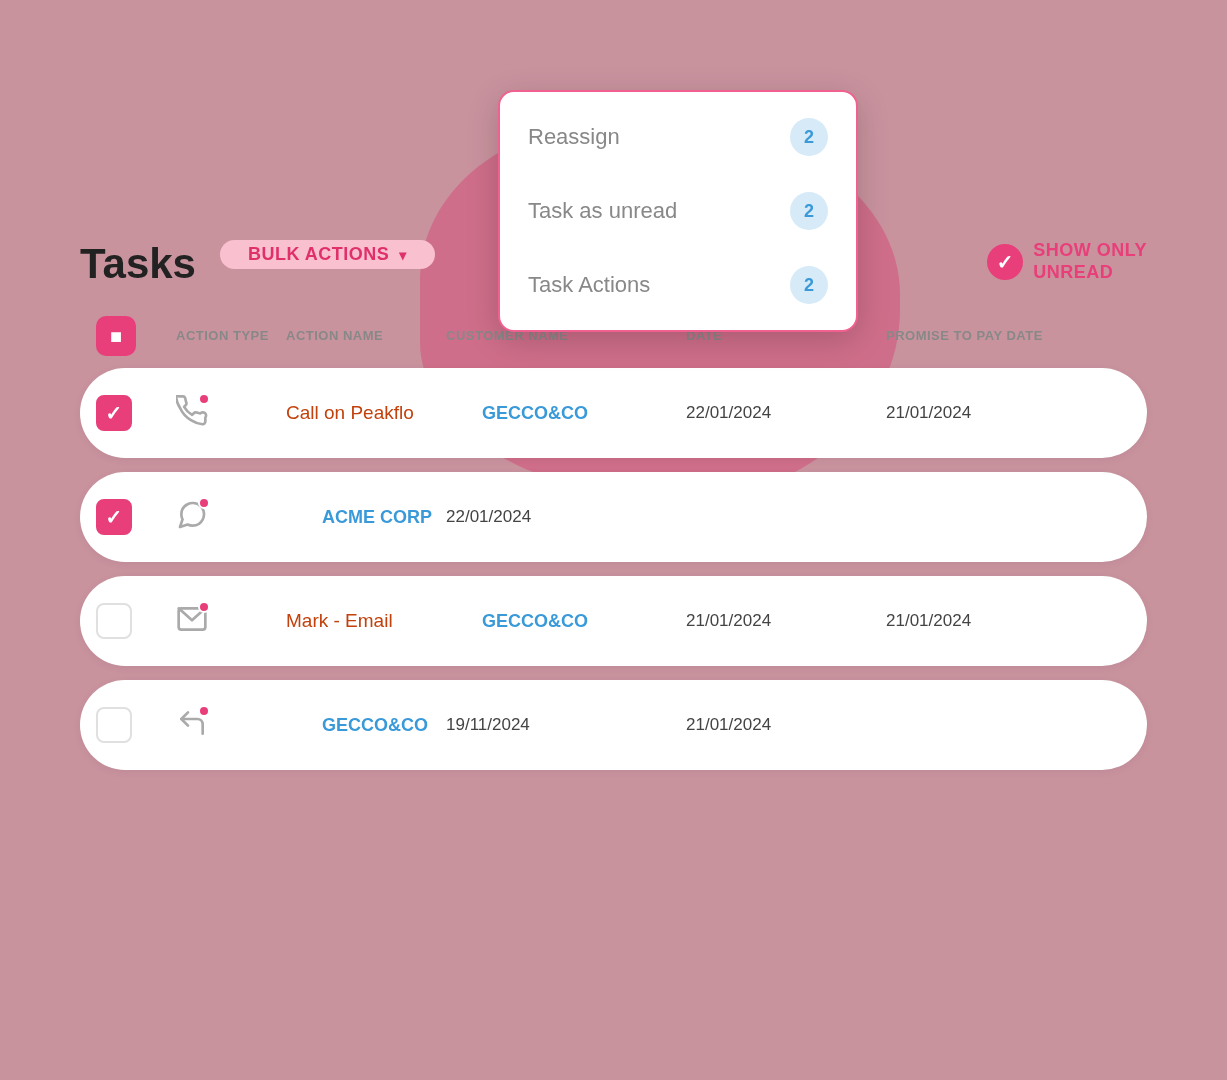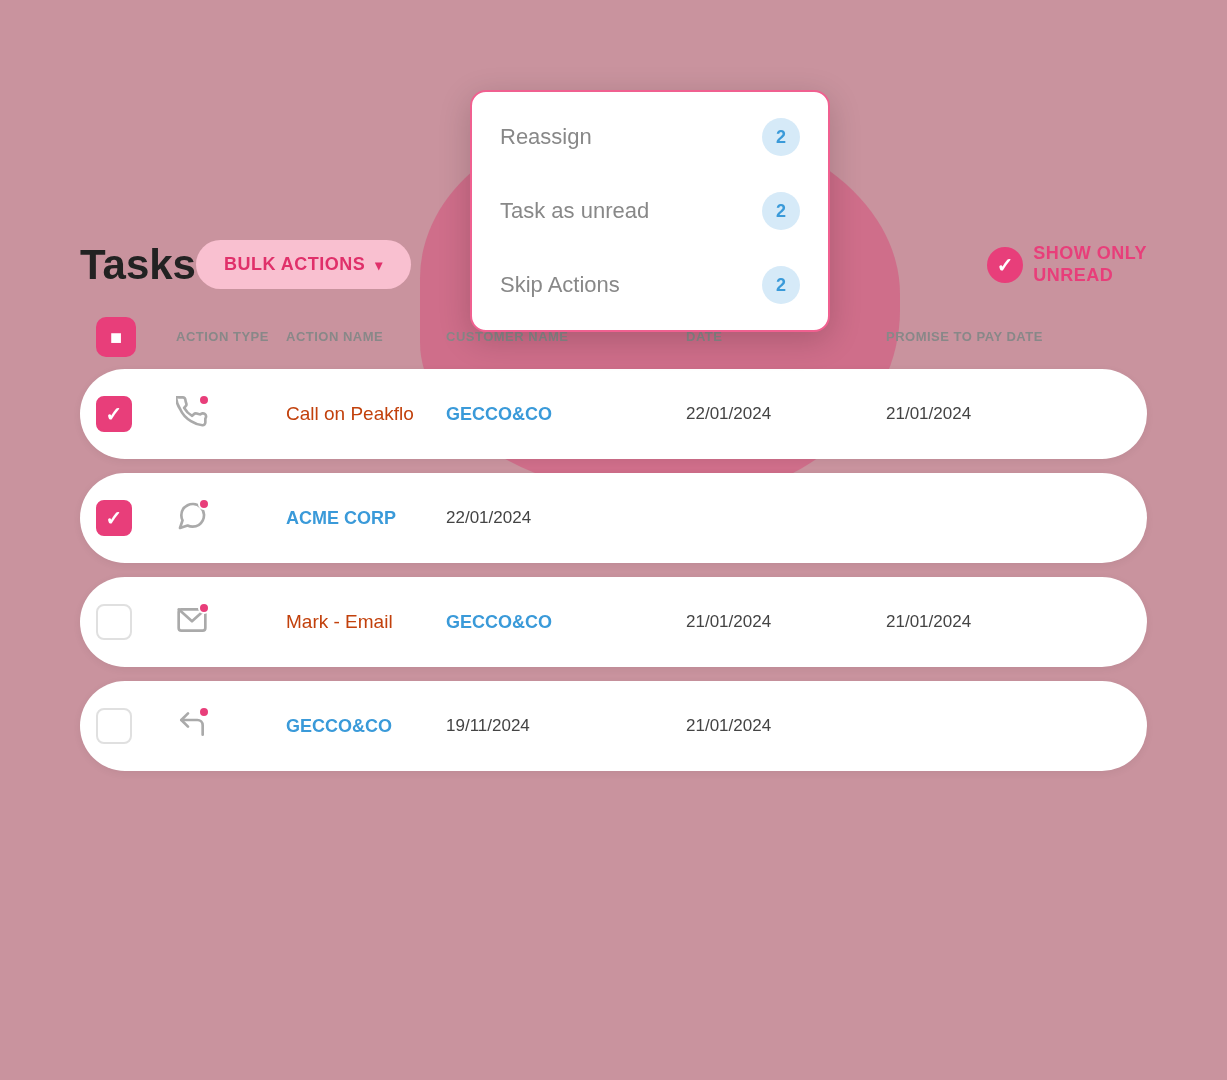--- a/index.html
+++ b/index.html
@@ -29,21 +29,21 @@
     .content-wrapper {
       position: relative;
       z-index: 1;
       padding: 80px 80px 40px 80px;
     }
 
     
     .dropdown-menu {
       position: absolute;
       top: 90px;
-      left: 470px;
+      left: 498px;
       background: #fff;
       border-radius: 16px;
       box-shadow: 0 8px 32px rgba(0,0,0,0.18);
       padding: 8px 0;
       min-width: 360px;
       z-index: 10;
       border: 2px solid #f06090;
     }
 
     .dropdown-item {
@@ -70,38 +70,39 @@
       display: flex;
       align-items: center;
       justify-content: center;
       font-size: 18px;
       font-weight: 600;
     }
 
     
     .header-row {
       display: flex;
-      align-items: center;
+      align-items: flex-start;
+      gap: 24px;
       margin-top: 160px;
       margin-bottom: 28px;
       position: relative;
     }
 
     .page-title {
       font-size: 42px;
       font-weight: 800;
       color: #222;
     }
 
     .bulk-actions-btn {
       background: #f9c0d0;
       color: #e0306a;
       border: none;
       border-radius: 40px;
-      padding: 14px 28px;
+      padding: 4px 28px;
       font-size: 18px;
       font-weight: 700;
       cursor: pointer;
       display: flex;
       align-items: center;
       gap: 10px;
       letter-spacing: 0.5px;
     }
 
     .bulk-actions-btn .chevron {
@@ -227,20 +228,21 @@
       font-weight: 500;
       color: #c2410c;
       line-height: 1.3;
     }
 
     .customer-name {
       font-size: 18px;
       font-weight: 700;
       color: #3a9ad9;
       cursor: pointer;
+      margin-left: 36px;
     }
 
     .date-cell {
       font-size: 17px;
       color: #444;
     }
 
     .promise-date-cell {
       font-size: 17px;
       color: #444;
@@ -254,21 +256,21 @@
 <div class="dropdown-menu">
   <div class="dropdown-item">
     <span class="dropdown-item-label">Reassign</span>
     <span class="dropdown-badge">2</span>
   </div>
   <div class="dropdown-item">
     <span class="dropdown-item-label">Task as unread</span>
     <span class="dropdown-badge">2</span>
   </div>
   <div class="dropdown-item">
-    <span class="dropdown-item-label">Skip Actions</span>
+    <span class="dropdown-item-label">Task Actions</span>
     <span class="dropdown-badge">2</span>
   </div>
 </div>
 
 <div class="content-wrapper">
 
   <div class="header-row">
     <h1 class="page-title">Tasks</h1>
     <button class="bulk-actions-btn">
       <span>BULK ACTIONS</span>

